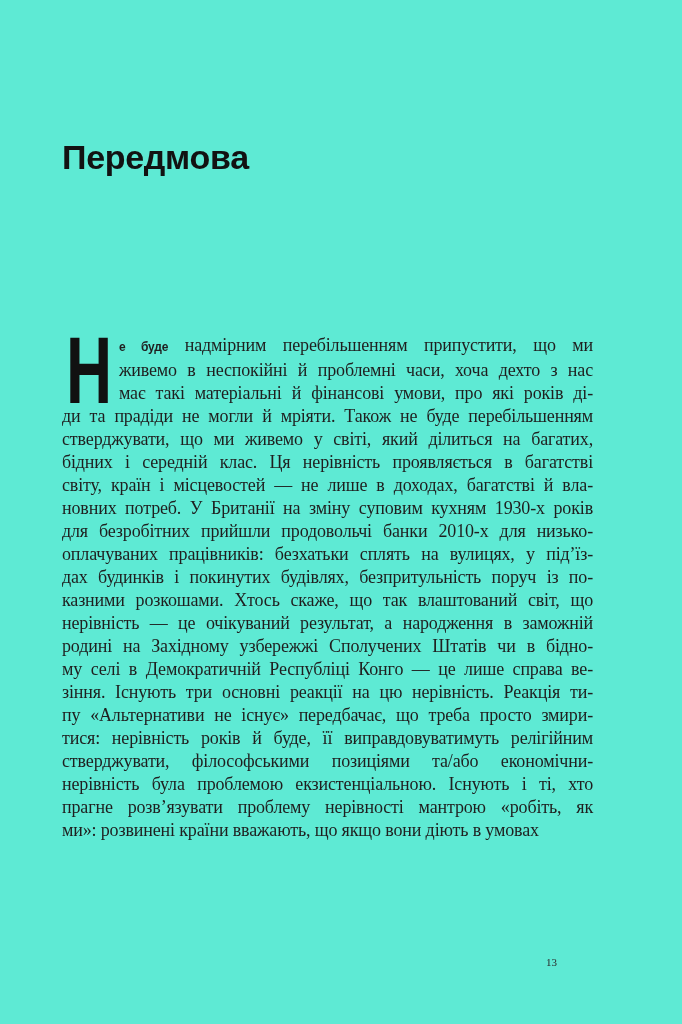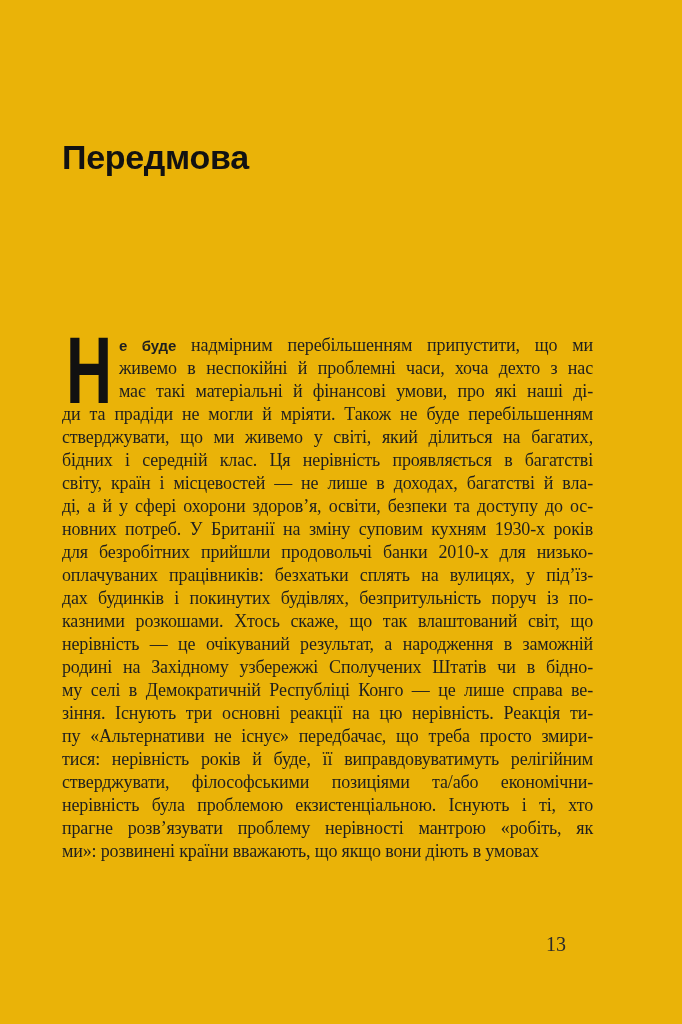--- a/index.html
+++ b/index.html
@@ -4,21 +4,21 @@
 <style>
   html, body {
     margin: 0;
     padding: 0;
     background: #ffffff;
   }
   .page {
     position: relative;
     width: 682px;
     height: 1024px;
-    background: #eab308;
+    background: #5eead4;
     overflow: hidden;
     font-family: "Liberation Serif", "DejaVu Serif", serif;
     color: #1f1f1f;
   }
   .chapter-title {
     position: absolute;
     left: 62px;
     top: 140px;
     margin: 0;
     font-family: "Liberation Sans", "DejaVu Sans", sans-serif;
@@ -52,53 +52,52 @@
   .tline {
     text-align: justify;
     text-align-last: justify;
   }
   .tline.last {
     text-align-last: left;
   }
   .lead {
     font-family: "Liberation Sans", "DejaVu Sans", sans-serif;
     font-weight: 700;
-    font-size: 15px;
+    font-size: 12px;
   }
   .page-number {
     position: absolute;
     left: 546px;
-    top: 932px;
-    font-size: 20px;
+    top: 956px;
+    font-size: 11px;
     line-height: 1.2;
     color: #2a2a2a;
   }
 </style>
 </head>
 <body>
 
 <main class="page">
 
   <h1 class="chapter-title">Передмова</h1>
 
   <section class="body-text">
     <svg class="dropcap" viewBox="0 0 46 69" width="46" height="69" aria-hidden="true">
       <text x="0" y="69" font-size="95" textLength="46" lengthAdjust="spacingAndGlyphs">Н</text>
     </svg>
 
     <div class="tline"><span class="lead">е буде</span><span> надмірним перебільшенням припустити, що ми</span></div>
 
     <div>
         <div class="tline">живемо в неспокійні й проблемні часи, хоча дехто з нас</div>
-        <div class="tline">має такі матеріальні й фінансові умови, про які наші ді-</div>
+        <div class="tline">має такі матеріальні й фінансові умови, про які років ді-</div>
         <div class="tline">ди та прадіди не могли й мріяти. Також не буде перебільшенням</div>
         <div class="tline">стверджувати, що ми живемо у світі, який ділиться на багатих,</div>
         <div class="tline">бідних і середній клас. Ця нерівність проявляється в багатстві</div>
         <div class="tline">світу, країн і місцевостей — не лише в доходах, багатстві й вла-</div>
-        <div class="tline">ді, а й у сфері охорони здоров’я, освіти, безпеки та доступу до ос-</div>
         <div class="tline">новних потреб. У Британії на зміну суповим кухням 1930-х років</div>
         <div class="tline">для безробітних прийшли продовольчі банки 2010-х для низько-</div>
         <div class="tline">оплачуваних працівників: безхатьки сплять на вулицях, у під’їз-</div>
         <div class="tline">дах будинків і покинутих будівлях, безпритульність поруч із по-</div>
         <div class="tline">казними розкошами. Хтось скаже, що так влаштований світ, що</div>
         <div class="tline">нерівність — це очікуваний результат, а народження в заможній</div>
         <div class="tline">родині на Західному узбережжі Сполучених Штатів чи в бідно-</div>
         <div class="tline">му селі в Демократичній Республіці Конго — це лише справа ве-</div>
         <div class="tline">зіння. Існують три основні реакції на цю нерівність. Реакція ти-</div>
         <div class="tline">пу «Альтернативи не існує» передбачає, що треба просто змири-</div>

